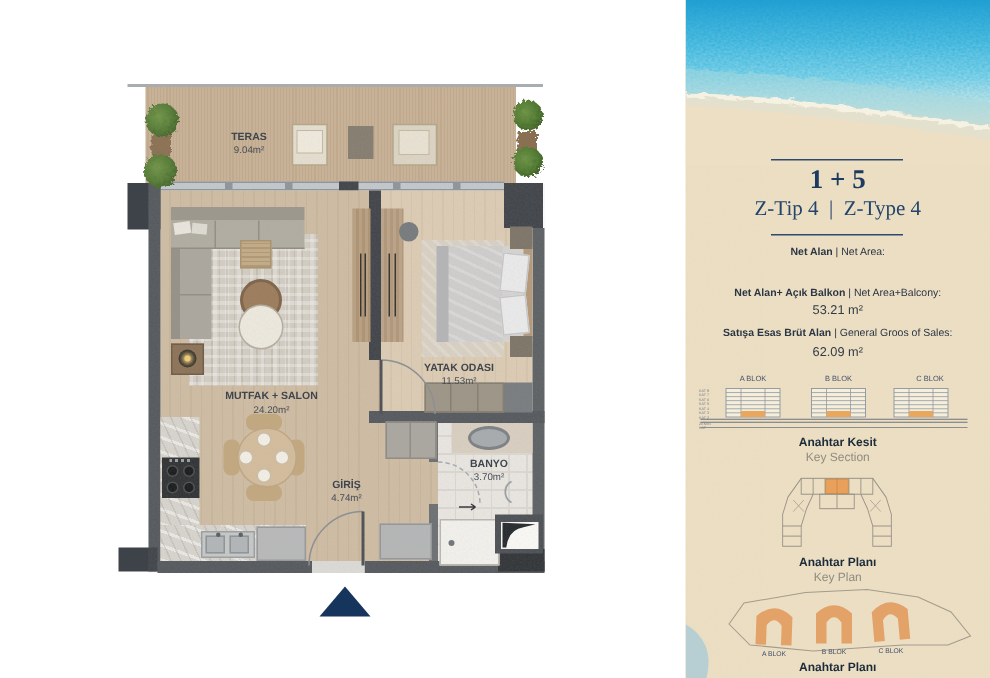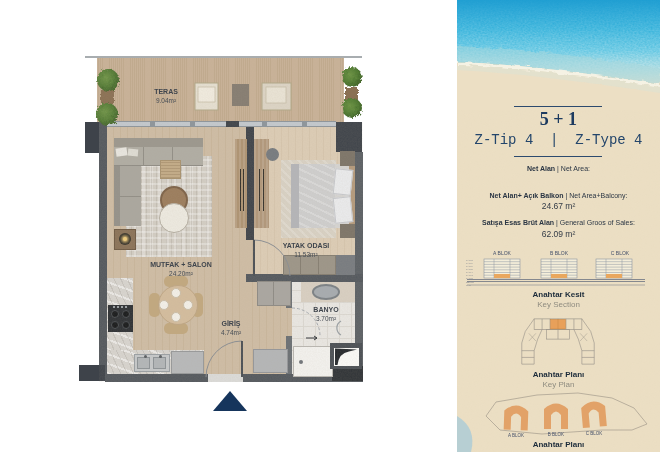--- a/index.html
+++ b/index.html
@@ -230,27 +230,27 @@
       <path d="M0,65 Q40,66 100,73 Q150,79 203,87 L203,94 Q150,86 100,80 Q40,73 0,72 Z" fill="#dfe3d2" opacity="0.7"></path>
     </g>
     <path d="M0,70 Q40,72 100,79 Q150,85 203,93 L203,110 L0,110 Z" fill="#ecdfc4" opacity="0.9"></path>
   </svg>
 
   <svg class="abs" style="left:0;top:412px" width="40" height="40" viewBox="0 0 40 40">
     <path d="M0,40 V4 Q20,16 14,40 Z" fill="#aecdd6" opacity="0.85"></path>
   </svg>
 
   <div class="abs" style="left:57px;top:106px;width:88px;height:1px;background:#2c4a6e"></div>
-  <div class="abs" style="left:0;top:109px;width:203px;text-align:center;font-family:'Liberation Serif',serif;font-size:18px;font-weight:bold;color:#1d3b60">5 + 1</div>
-  <div class="abs" style="left:0;top:132px;width:203px;text-align:center;font-family:Liberation Mono, monospace;font-size:14px;color:#23456b">Z-Tip 4&nbsp;&nbsp;|&nbsp;&nbsp;Z-Type 4</div>
+  <div class="abs" style="left:0;top:109px;width:203px;text-align:center;font-family:'Liberation Serif',serif;font-size:18px;font-weight:bold;color:#1d3b60">1 + 5</div>
+  <div class="abs" style="left:0;top:132px;width:203px;text-align:center;font-family:Liberation Serif, serif;font-size:14px;color:#23456b">Z-Tip 4&nbsp;&nbsp;|&nbsp;&nbsp;Z-Type 4</div>
   <div class="abs" style="left:57px;top:156px;width:88px;height:1px;background:#2c4a6e"></div>
 
   <div class="abs" style="left:0;top:165px;width:203px;text-align:center;font-size:7px;color:#2b3644"><b>Net Alan</b> | Net Area:</div>
   <div class="abs" style="left:0;top:192px;width:203px;text-align:center;font-size:7px;color:#2b3644"><b>Net Alan+ Açık Balkon</b> | Net Area+Balcony:</div>
-  <div class="abs" style="left:0;top:201px;width:203px;text-align:center;font-size:8.5px;color:#333b46">24.67 m²</div>
+  <div class="abs" style="left:0;top:201px;width:203px;text-align:center;font-size:8.5px;color:#333b46">53.21 m²</div>
   <div class="abs" style="left:0;top:219px;width:203px;text-align:center;font-size:7px;color:#2b3644"><b>Satışa Esas Brüt Alan</b> | General Groos of Sales:</div>
   <div class="abs" style="left:0;top:229px;width:203px;text-align:center;font-size:8.5px;color:#333b46">62.09 m²</div>
 
   <div class="abs" style="left:27px;top:250px;width:36px;text-align:center;font-size:5px;color:#44506a">A BLOK</div>
   <div class="abs" style="left:84px;top:250px;width:36px;text-align:center;font-size:5px;color:#44506a">B BLOK</div>
   <div class="abs" style="left:145px;top:250px;width:36px;text-align:center;font-size:5px;color:#44506a">C BLOK</div>
   <svg class="abs" style="left:0;top:256px" width="203" height="32" viewBox="0 0 203 32">
     <g id="bldg">
       <rect x="27" y="3" width="36" height="19" fill="#f4eeda" stroke="#8d94a0" stroke-width="0.6"></rect>
       <g stroke="#8d94a0" stroke-width="0.5">

